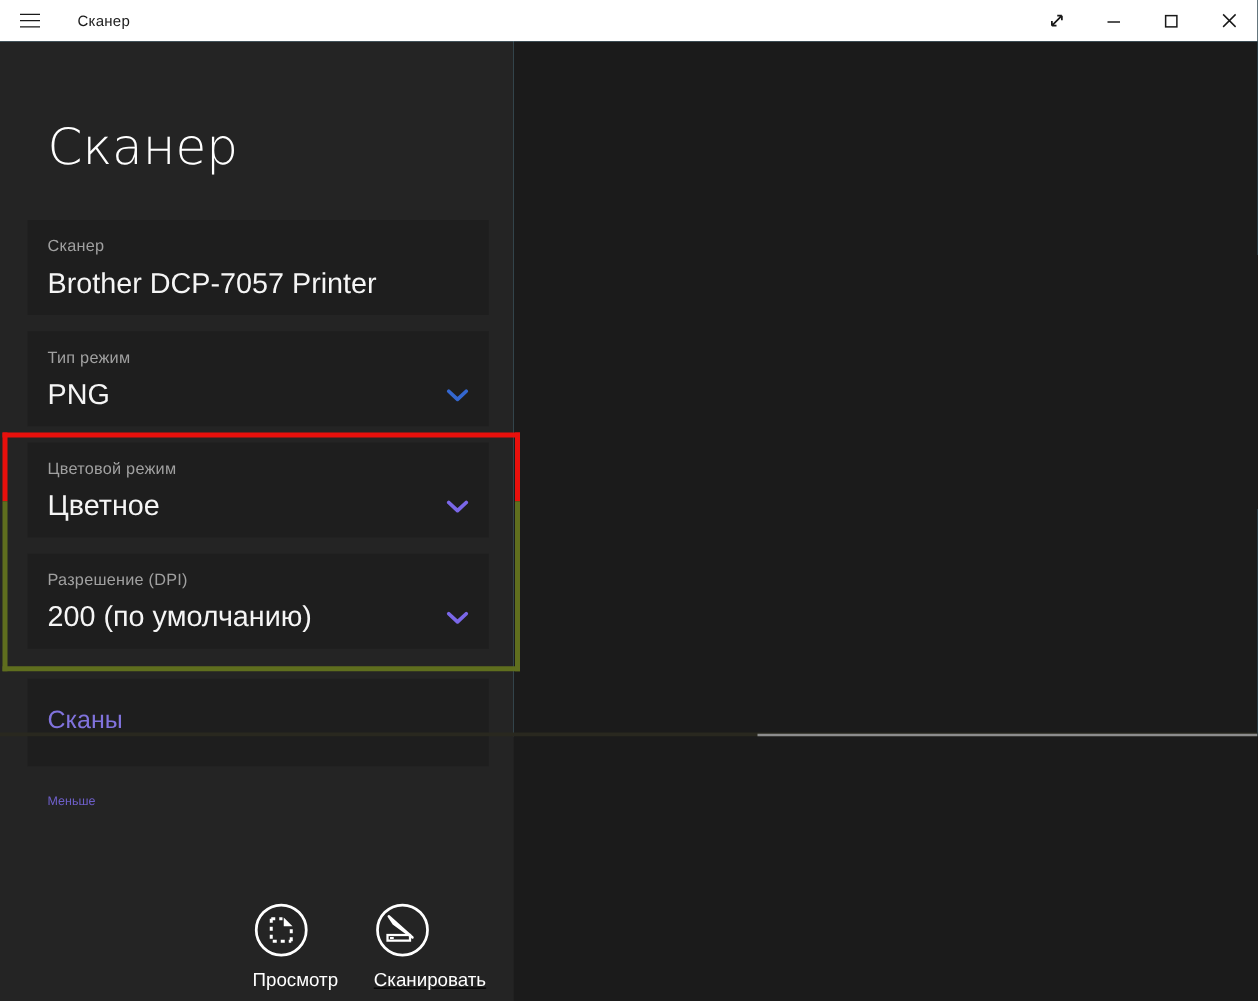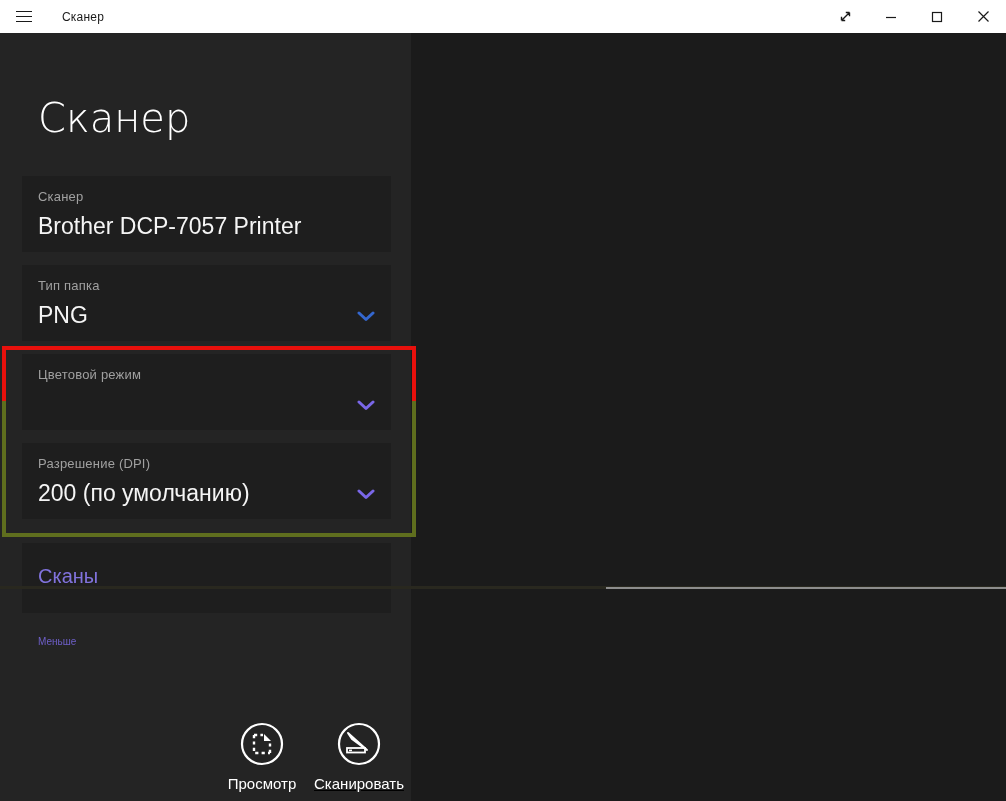--- a/index.html
+++ b/index.html
@@ -34,21 +34,21 @@
   .f-scanner  { top:143px; }
   .f-filetype { top:232px; }
   .f-colormode{ top:321px; }
   .f-dpi      { top:410px; }
   .f-folder   { top:510px; height:70px; }
   .link-val { font-size:20px; font-weight:300; color:#8173dd; margin-top:9px; cursor:pointer; display:inline-block;text-align:right; }
 
   .less-link { position:absolute; left:38px; top:603px; font-size:10px; color:#6e5fc9; cursor:pointer; }
 
   
-  .action { position:absolute; width:120px; text-align:center; cursor:pointer; }
+  .action { position:absolute; width:120px; cursor:pointer; }
   .action .circ { display:inline-block; }
   .action .albl { font-size:15px; color:#ffffff; margin-top:4px; }
   .act-preview { left:202px; top:688px; }
   .act-scan    { left:299px; top:688px;text-decoration:underline; }
 
   
   .anno { position:absolute; pointer-events:none; }
   .red-box   { left:2px; top:313px; width:414px; height:55px;
                border:4px solid #e8100c; border-bottom:none; }
   .green-box { left:2px; top:368px; width:414px; height:136px;
@@ -102,29 +102,30 @@
     <div class="panel">
 
       <div class="page-title">Сканер</div>
 
       <div class="field f-scanner">
         <div class="lbl">Сканер</div>
         <div class="val">Brother DCP-7057 Printer</div>
       </div>
 
       <div class="field dropdown f-filetype">
-        <div class="lbl">Тип папка</div>
+        <div class="lbl">Тип режим</div>
         <div class="val">PNG</div>
         <svg class="chev" width="18" height="11" viewBox="0 0 18 11">
           <polyline points="2,2 9,8.5 16,2" fill="none" stroke-width="3" stroke-linecap="round" stroke-linejoin="round" stroke="#3467cf"></polyline>
         </svg>
       </div>
 
       <div class="field dropdown f-colormode">
         <div class="lbl">Цветовой режим</div>
+        <div class="val">Цветное</div>
         <svg class="chev" width="18" height="11" viewBox="0 0 18 11">
           <polyline points="2,2 9,8.5 16,2" fill="none" stroke-width="3" stroke-linecap="round" stroke-linejoin="round" stroke="#7a67e8"></polyline>
         </svg>
       </div>
 
       <div class="field dropdown f-dpi">
         <div class="lbl">Разрешение (DPI)</div>
         <div class="val">200 (по умолчанию)</div>
         <svg class="chev" width="18" height="11" viewBox="0 0 18 11">
           <polyline points="2,2 9,8.5 16,2" fill="none" stroke-width="3" stroke-linecap="round" stroke-linejoin="round" stroke="#7a67e8"></polyline>

